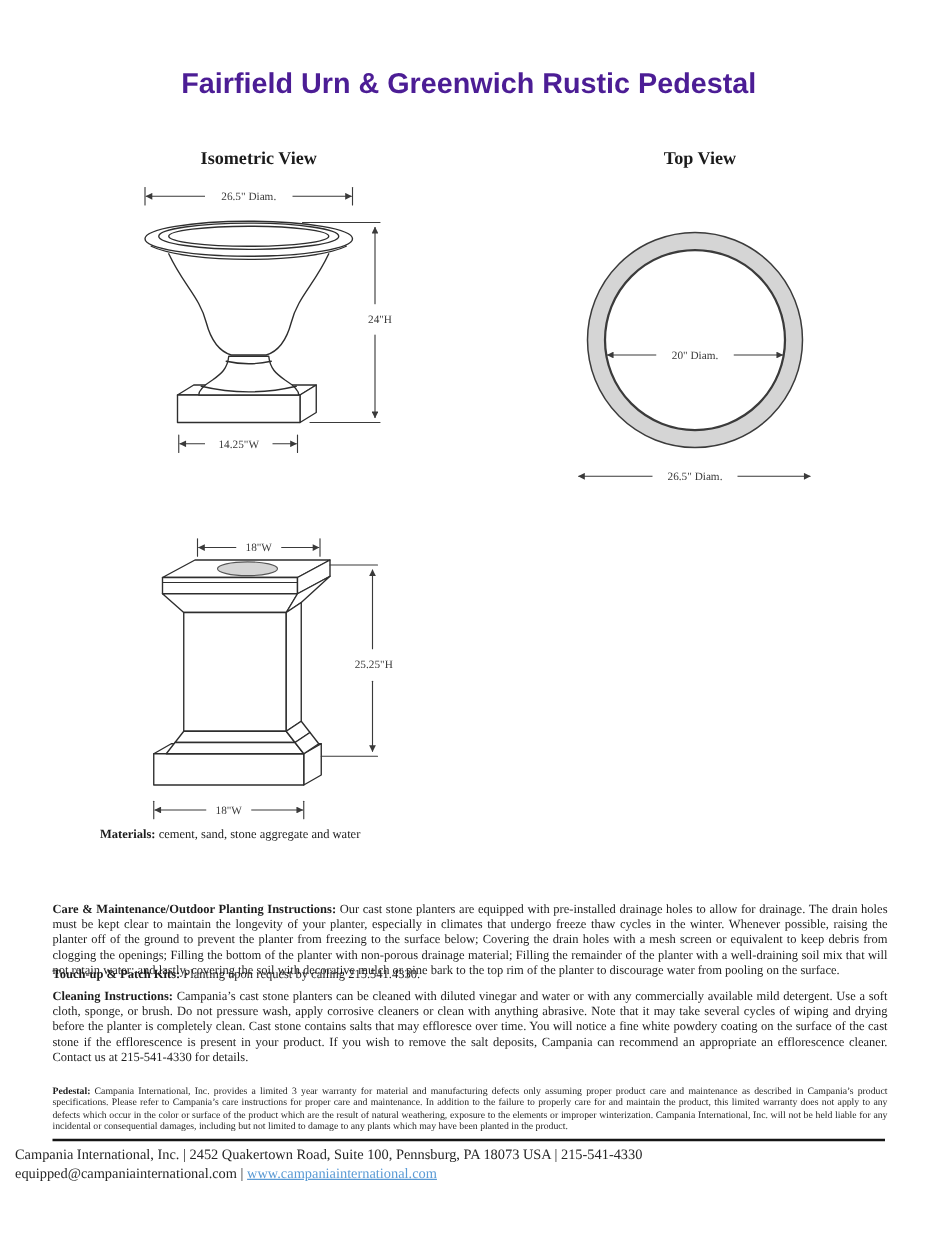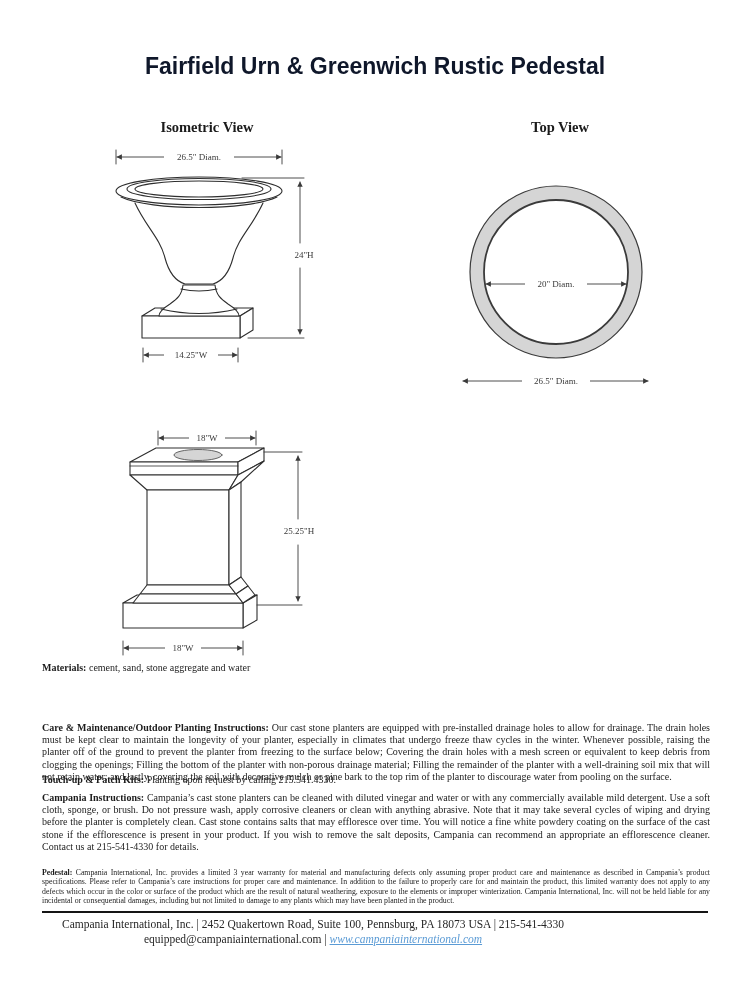--- a/index.html
+++ b/index.html
@@ -1,35 +1,35 @@
 <!DOCTYPE html>
 <html><head>
 <meta charset="utf-8">
 <style>
   html,body{margin:0;padding:0;background:#fff;}
   .page{position:relative;width:750px;height:1000px;background:#fff;overflow:hidden;
         font-family:"Liberation Serif",serif;color:#1c1c1c;}
   .title{position:absolute;top:53px;left:0;width:750px;text-align:center;
-         font-family:"Liberation Sans",sans-serif;font-weight:bold;font-size:23px;color:#0f172a;}
+         font-family:"Liberation Sans",sans-serif;font-weight:bold;font-size:23px;color:#4c1d95;}
   .view-label{position:absolute;top:119px;width:200px;text-align:center;
               font-family:"Liberation Serif",serif;font-weight:bold;font-size:14.5px;color:#1b1b1b;}
   .view-label.iso{left:107px;}
   .view-label.top{left:460px;}
   svg.drawings{position:absolute;top:0;left:0;}
   svg text{font-family:"Liberation Serif",serif;font-size:9px;fill:#3a3a3a;}
   .textblock{position:absolute;left:42px;width:668px;font-size:10px;line-height:12.2px;text-align:justify;}
   .textblock b{font-weight:bold;}
-  .sec-materials{top:662px;}
+  .sec-materials{top:662px;margin-left:38px;}
   .sec-care{top:722px;}
   .sec-touchup{top:774px;}
   .sec-cleaning{top:792px;}
   .sec-warranty{top:868px;font-size:7.8px;line-height:9.4px;}
   .footer-rule{position:absolute;top:911px;left:42px;width:666px;border-top:2.5px solid #151515;}
-  .footer{position:absolute;top:917px;left:0;width:626px;text-align:center;font-size:11.5px;line-height:15px;color:#262626;}
-  .footer a{text-decoration:underline;cursor:pointer;font-style:italic;}
+  .footer{position:absolute;top:917px;left:12px;width:626px;font-size:11.5px;line-height:15px;color:#262626;}
+  .footer a{text-decoration:underline;cursor:pointer;}
 </style>
 </head>
 <body>
 
 <div class="page">
 
   <div class="title">Fairfield Urn &amp; Greenwich Rustic Pedestal</div>
 
   <div class="view-label top">Top View</div>
   <div class="view-label iso">Isometric View</div>
@@ -166,21 +166,21 @@
     <b>Care &amp; Maintenance/Outdoor Planting Instructions:</b>
     <span>Our cast stone planters are equipped with pre-installed drainage holes to allow for drainage. The drain holes must be kept clear to maintain the longevity of your planter, especially in climates that undergo freeze thaw cycles in the winter.  Whenever possible, raising the planter off of the ground to prevent the planter from freezing to the surface below; Covering the drain holes with a mesh screen or equivalent to keep debris from clogging the openings; Filling the bottom of the planter with non-porous drainage material; Filling the remainder of the planter with a well-draining soil mix that will not retain water; and lastly, covering the soil with decorative mulch or pine bark to the top rim of the planter to discourage water from pooling on the surface.</span>
   </div>
 
   <div class="textblock sec-touchup">
     <b>Touch-up &amp; Patch Kits:</b>
     <span>Planting upon request by calling 215.541.4330.</span>
   </div>
 
   <div class="textblock sec-cleaning">
-    <b>Campania Instructions:</b>
+    <b>Cleaning Instructions:</b>
     <span>Campania’s cast stone planters can be cleaned with diluted vinegar and water or with any commercially available mild detergent. Use a soft cloth, sponge, or brush. Do not pressure wash, apply corrosive cleaners or clean with anything abrasive. Note that it may take several cycles of wiping and drying before the planter is completely clean. Cast stone contains salts that may effloresce over time. You will notice a fine white powdery coating on the surface of the cast stone if the efflorescence is present in your product. If you wish to remove the salt deposits, Campania can recommend an appropriate an efflorescence cleaner. Contact us at 215-541-4330 for details.</span>
   </div>
 
   <div class="textblock sec-warranty">
     <b>Pedestal:</b>
     <span>Campania International, Inc. provides a limited 3 year warranty for material and manufacturing defects only assuming proper product care and maintenance as described in Campania’s product specifications. Please refer to Campania’s care instructions for proper care and maintenance. In addition to the failure to properly care for and maintain the product, this limited warranty does not apply to any defects which occur in the color or surface of the product which are the result of natural weathering, exposure to the elements or improper winterization. Campania International, Inc. will not be held liable for any incidental or consequential damages, including but not limited to damage to any plants which may have been planted in the product.</span>
   </div>
 
   <div class="footer-rule"></div>
   <div class="footer">

